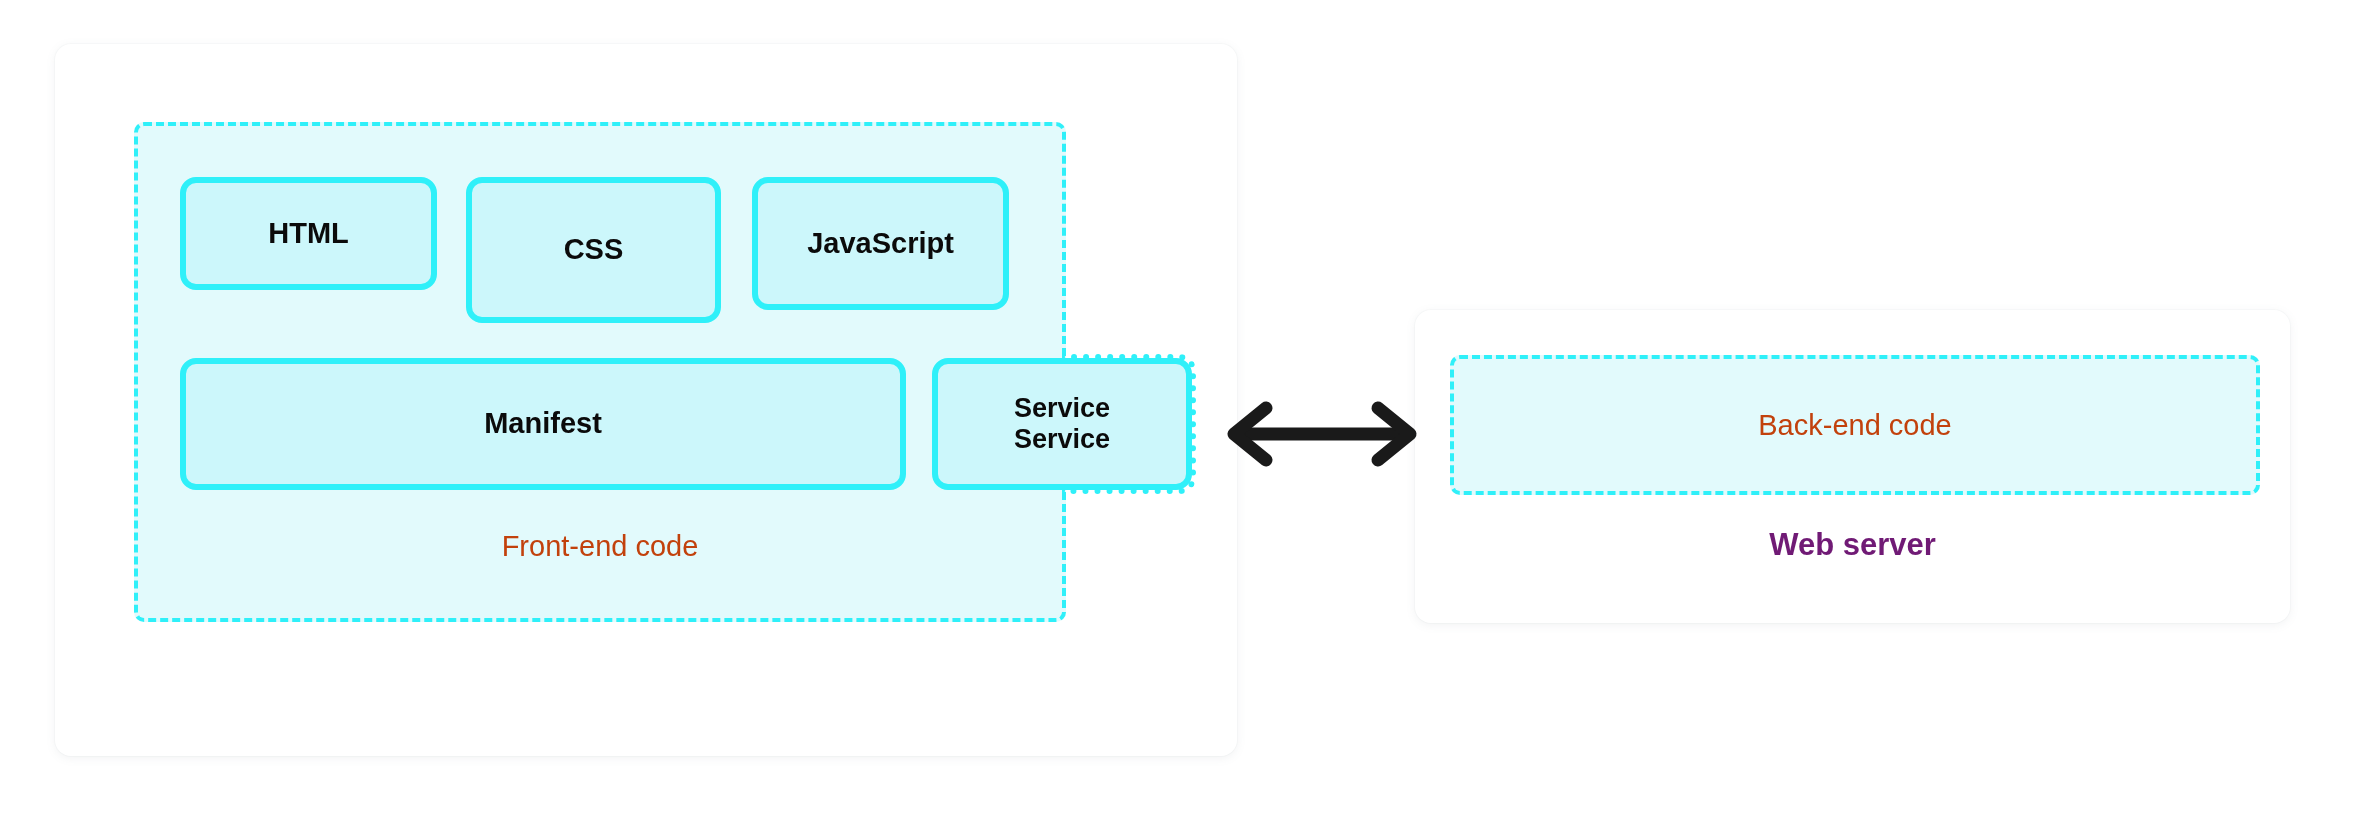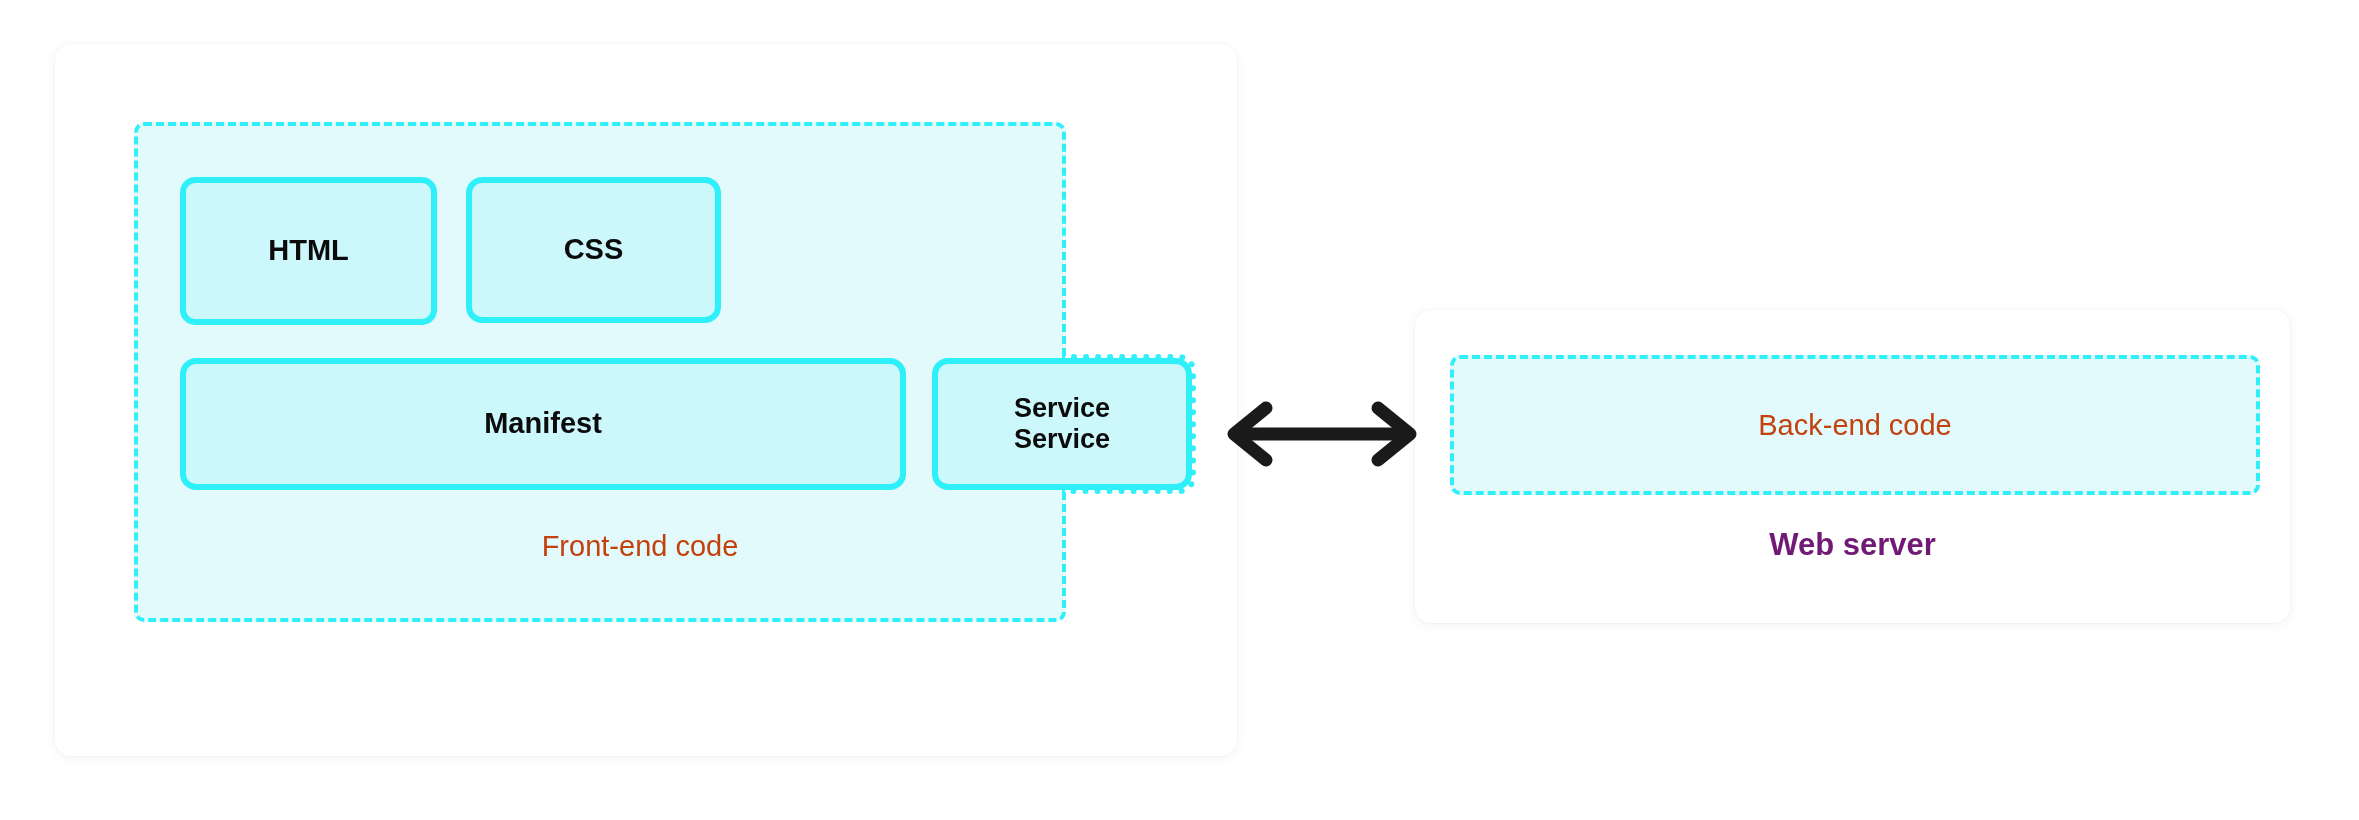--- a/index.html
+++ b/index.html
@@ -72,21 +72,21 @@
     box-sizing: border-box;
     display: flex;
     align-items: center;
     justify-content: center;
     text-align: center;
     color: #0b0b0b;
     font-weight: bold;
     font-size: 29px;
     line-height: 1.15;
   }
-  .chip-html      { left: 180px; top: 177px; width: 257px; height: 148px; border-radius: 15px; }
+  .chip-html      { left: 180px; top: 177px; width: 257px; height: 113px; }
   .chip-css       { left: 466px; top: 177px; width: 255px; height: 146px; }
   .chip-js        { left: 752px; top: 177px; width: 257px; height: 133px; }
   .chip-manifest  { left: 180px; top: 358px; width: 726px; height: 132px; }
 
   
   .chip-sw {
     left: 932px;
     top: 358px;
     width: 260px;
     height: 132px;
@@ -113,21 +113,21 @@
 
   
   .region-caption {
     position: absolute;
     text-align: center;
     color: #c2410c;
     font-size: 29px;
     font-weight: normal;
     white-space: nowrap;
   }
-  .caption-frontend { left: 134px; top: 530px; width: 932px; padding-left: 40px; }
+  .caption-frontend { left: 134px; top: 530px; width: 932px; }
   .caption-backend  { left: 1450px; top: 355px; width: 810px; height: 140px;
                       display: flex; align-items: center; justify-content: center; }
 
   
   .card-title {
     position: absolute;
     text-align: center;
     color: #701a75;
     font-size: 31px;
     font-weight: bold;
@@ -153,20 +153,23 @@
 
   <div class="card card-device"></div>
 
   <div class="region region-frontend"></div>
 
   <div class="chip chip-html">
     <span>HTML</span>
   </div>
   <div class="chip chip-css">
     <span>CSS</span>
+  </div>
+  <div class="chip chip-js">
+    <span>JavaScript</span>
   </div>
 
   <div class="chip chip-manifest">
     <span>Manifest</span>
   </div>
 
   <div class="chip chip-sw">
     <span style="display:block">
       <span style="display:block">Service</span>
       <span style="display:block">Service</span>

